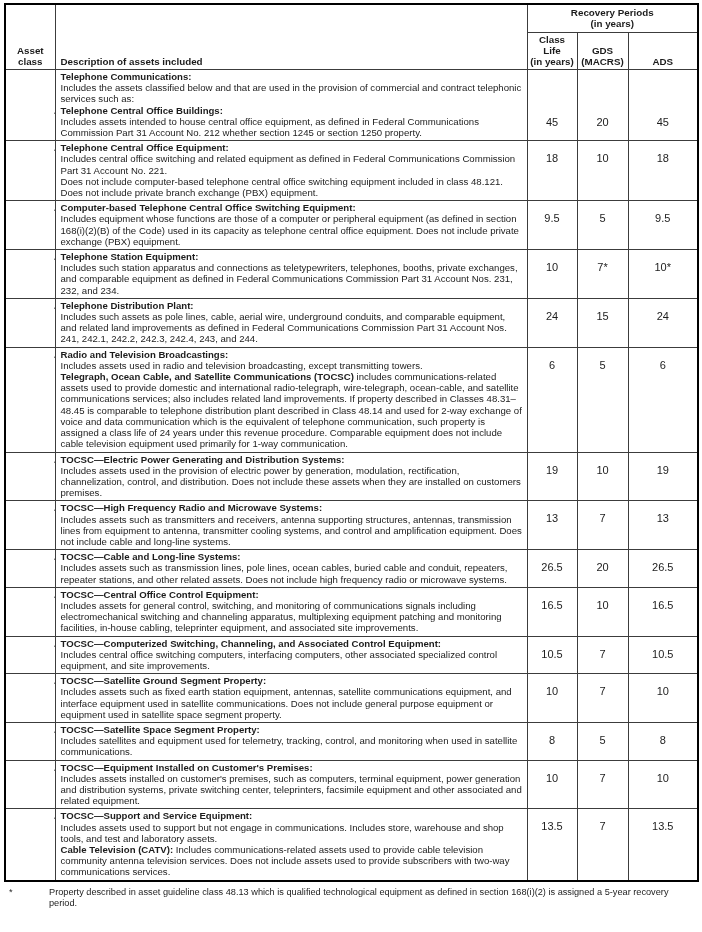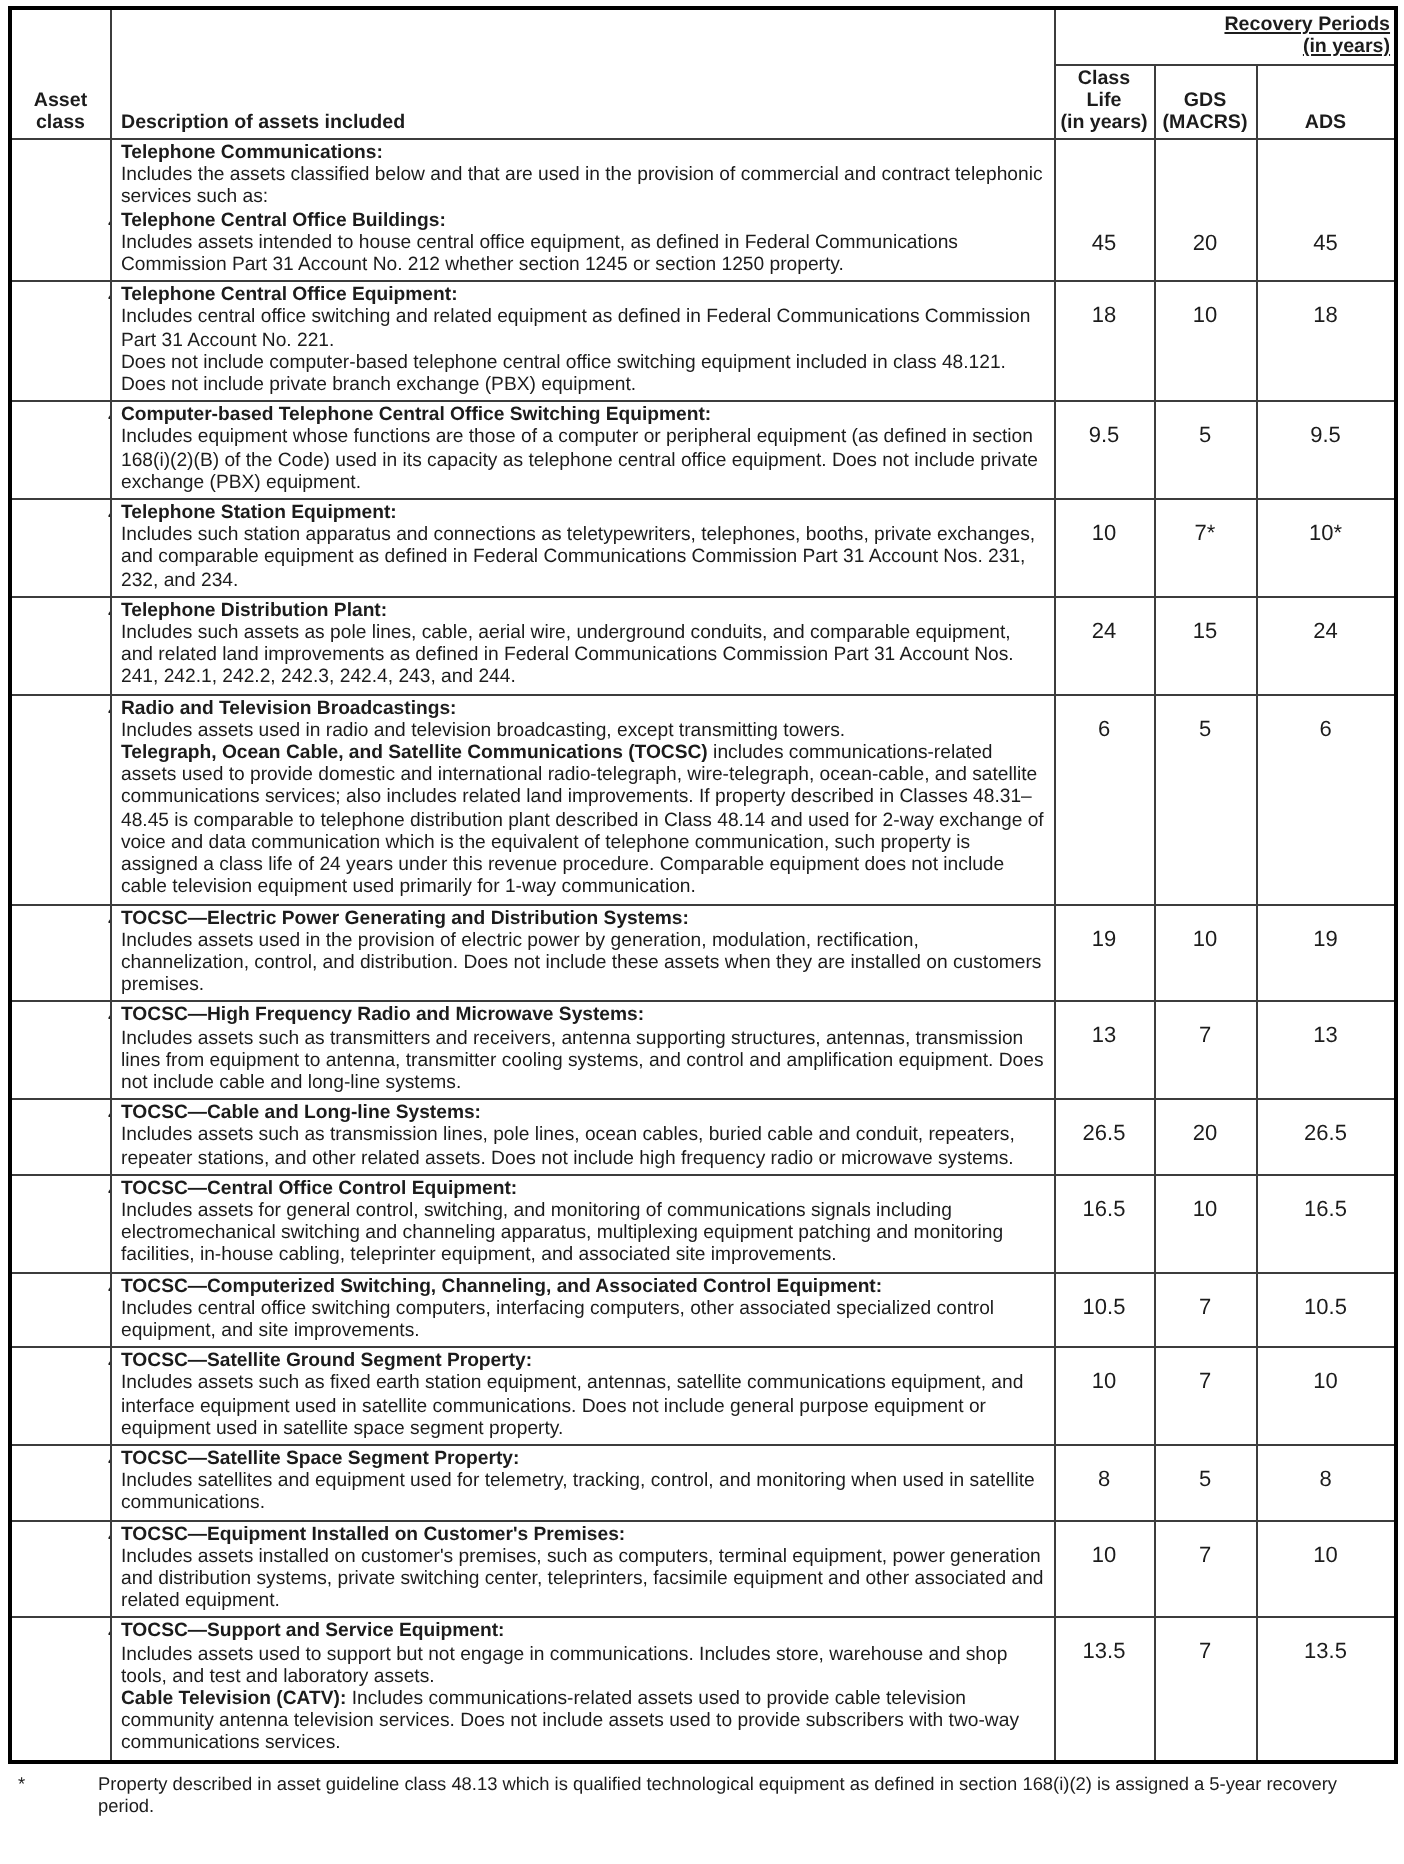--- a/index.html
+++ b/index.html
@@ -38,21 +38,21 @@
   thead th {
     font-size: 9.8px;
     font-weight: bold;
     line-height: 11px;
     padding: 1px 2px 2px 2px;
     vertical-align: bottom;
     height: auto;
   }
   .h-asset { text-align: center; }
   .h-desc  { text-align: left; padding-left: 5px; }
-  .h-rp    { text-align: right; vertical-align: middle; height: 24px; text-decoration: underline; }
+  .h-rp    { text-align: center; vertical-align: middle; height: 24px; }
   .h-num   { text-align: center; height: 22px; }
   .hl      { display: block; }
 
   tbody td {
     font-size: 9.6px;
     line-height: 11.2px;
     vertical-align: top;
   }
   .cell-asset {
     text-align: center;

